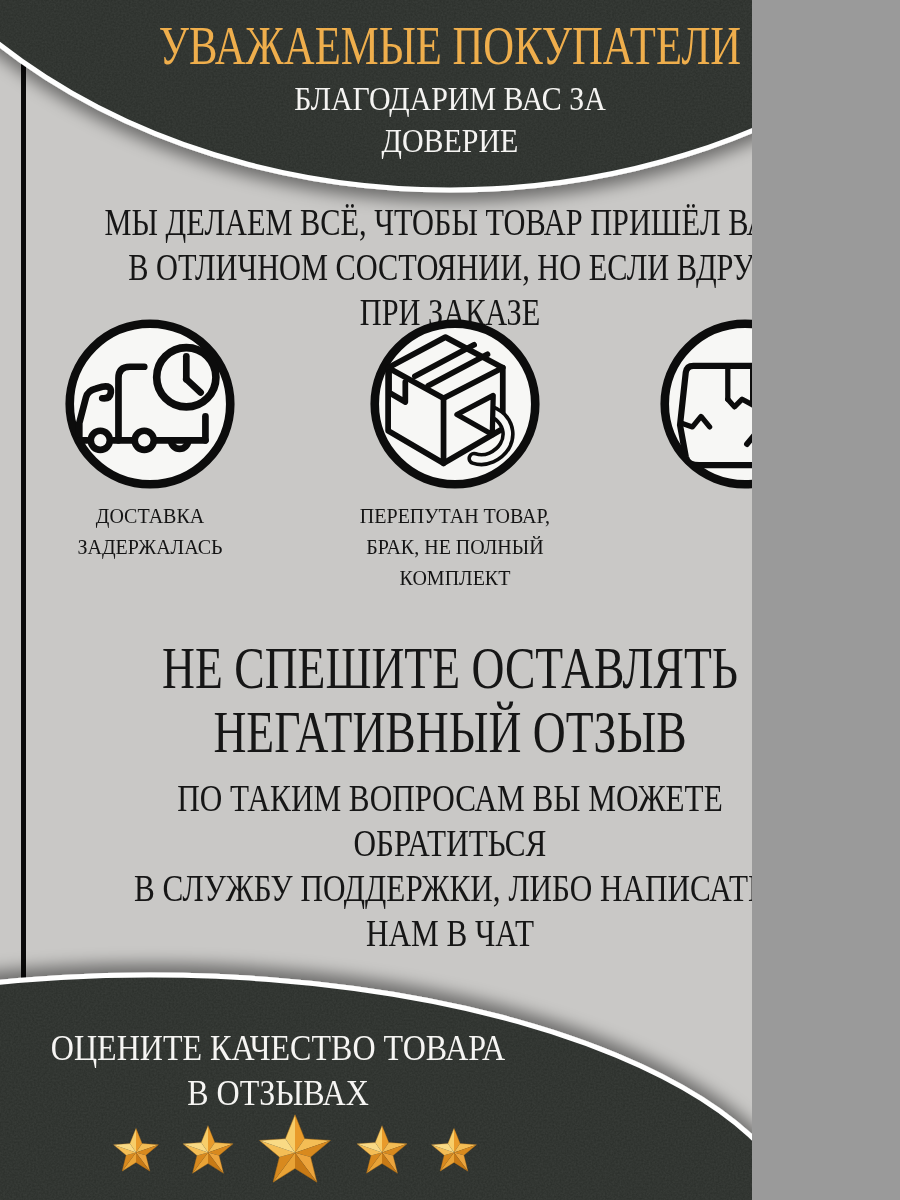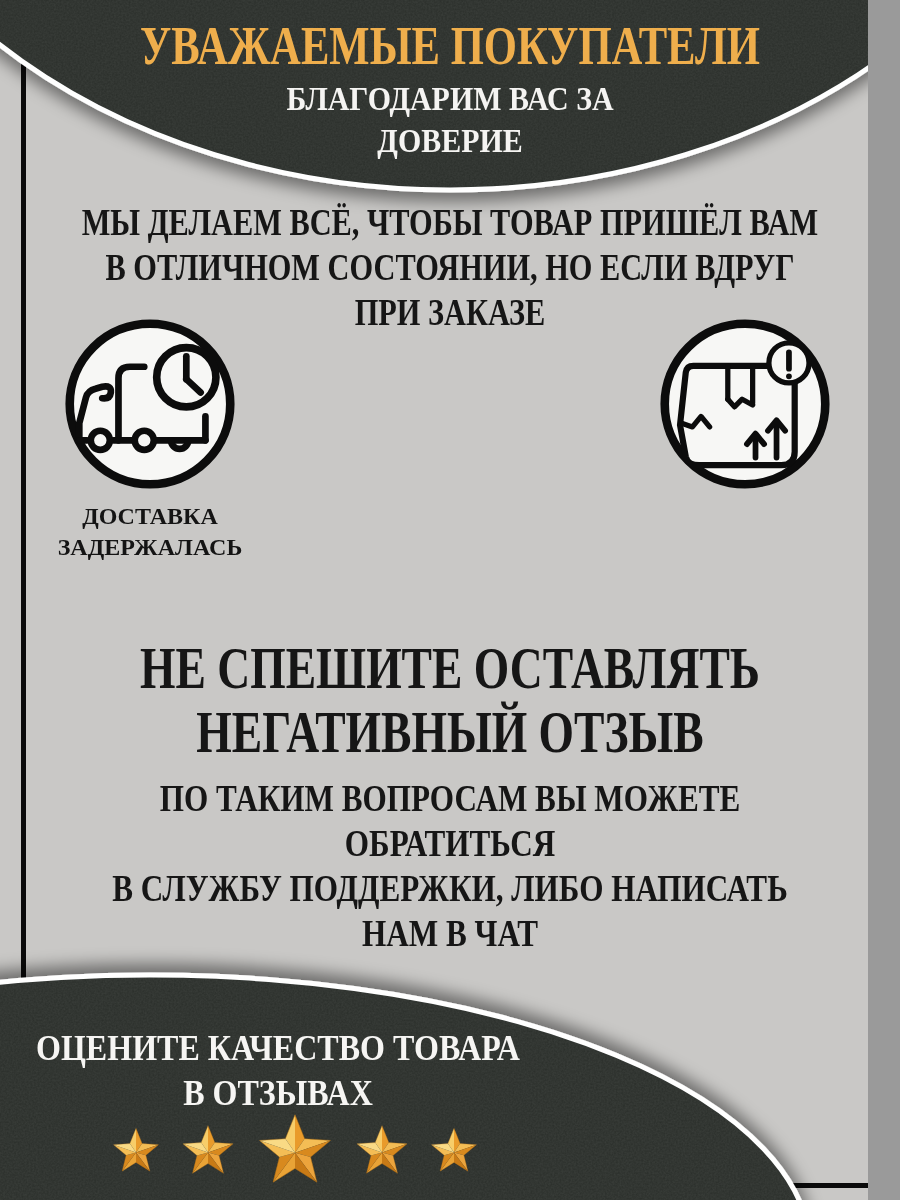--- a/index.html
+++ b/index.html
@@ -1,40 +1,40 @@
 <!DOCTYPE html>
 <html><head>
 <meta charset="utf-8">
 <style>
   html,body{margin:0;padding:0;background:#9a9a9a;}
   .page{
-    position:relative; width:868px; height:1200px; overflow:hidden;
+    position:relative; width:752px; height:1200px; overflow:hidden;
     background:#c9c8c6;
     font-family:"Liberation Serif","DejaVu Serif",serif;
-    font-weight:bold;
+    font-weight:normal;
   }
   .frame{
     position:absolute; left:21px; top:6px; width:874px; height:1182px;
     box-sizing:border-box; border:5px solid #0a0a0a;
   }
   .bg-curves{position:absolute; left:0; top:0; z-index:2;}
   .txt{
     position:absolute; z-index:5; text-align:center; color:#161616;
     white-space:pre-line; transform-origin:50% 0;
   }
   .header-title{ left:0; top:16px; width:900px; font-size:54px; line-height:60px;
     color:#efae4c; transform:scaleX(.79); }
   .header-sub{ left:0; top:78px; width:900px; font-size:34px; line-height:42px;
     color:#f5f4f2; transform:scaleX(.88); }
   .intro{ left:0; top:200px; width:900px; font-size:37px; line-height:45px;
     transform:scaleX(.82); }
   .issues{ position:absolute; left:0; top:318px; width:900px; height:260px; z-index:5;}
   .issue{ position:absolute; top:0; text-align:center;}
   .issue .ic{ display:block; margin:0 auto; width:172px; height:172px;}
-  .issue-label{ margin-top:11px; font-size:24px; line-height:31px; color:#141414;
+  .issue-label{ margin-top:11px; font-size:20px; line-height:31px; color:#141414;
     white-space:pre-line; text-align:center;}
   .issue-1{ left:14px;  width:272px;}
   .issue-2{ left:302px; width:306px;}
   .issue-3{ left:597px; width:296px;}
   .warn-title{ left:0; top:636px; width:900px; font-size:60px; line-height:64px;
     transform:scaleX(.76); }
   .warn-text{ left:0; top:776px; width:900px; font-size:38px; line-height:45px;
     transform:scaleX(.82); }
   .footer-title{ left:0; top:1026px; width:556px; font-size:36px; line-height:45px;
     color:#f6f5f3; transform:scaleX(.89); }
@@ -103,20 +103,39 @@
         <circle cx="128" cy="62" r="31" fill="#f7f7f5" stroke="#0c0c0c" stroke-width="8"></circle>
         <g fill="none" stroke="#0c0c0c" stroke-width="7" stroke-linecap="round">
           <path d="M128,64 V40"></path>
             <path d="M128,64 L143,78"></path>
         </g>
       </svg>
       <div class="issue-label">ДОСТАВКА
 ЗАДЕРЖАЛАСЬ</div>
     </div>
 
+    <div class="issue issue-2">
+      <svg class="ic" viewBox="0 0 180 180">
+        <circle cx="90" cy="90" r="84" fill="#f7f7f5" stroke="#0c0c0c" stroke-width="9"></circle>
+        <g fill="none" stroke="#0c0c0c" stroke-width="6" stroke-linecap="round" stroke-linejoin="round">
+          <path d="M80,20 L140,52 L78,84 L20,52 Z"></path>
+          <path d="M20,52 L20,118 L78,152 L78,84"></path>
+          <path d="M78,152 L140,116 L140,52"></path>
+          <path d="M48,61 L110,28"></path>
+          <path d="M62,71 L124,38"></path>
+          <path d="M21,57 L21,78 L38,88 L38,67"></path>
+        </g>
+        <path d="M122,96 C150,102 154,134 128,146 Q119,150 110,147" fill="none" stroke="#0c0c0c" stroke-width="14" stroke-linecap="round"></path>
+        <path d="M122,96 C150,102 154,134 128,146 Q119,150 110,147" fill="none" stroke="#f7f7f5" stroke-width="6.5" stroke-linecap="round"></path>
+        <polygon points="92,101 130,81 129,122" fill="#f7f7f5" stroke="#0c0c0c" stroke-width="5.5" stroke-linejoin="round"></polygon>
+      </svg>
+      <div class="issue-label">ПЕРЕПУТАН ТОВАР,
+БРАК, НЕ ПОЛНЫЙ
+КОМПЛЕКТ</div>
+    </div>
 
     <div class="issue issue-3">
       <svg class="ic" viewBox="0 0 180 180">
         <circle cx="90" cy="90" r="84" fill="#f7f7f5" stroke="#0c0c0c" stroke-width="9"></circle>
         <path d="M36,50 H128 Q142,50 142,64 V140 Q142,154 128,154 H42 Q30,154 28,145 L22,112 L28,57 Q29,50 36,50 Z" fill="#f7f7f5" stroke="#0c0c0c" stroke-width="6.5" stroke-linejoin="round"></path>
         <g fill="none" stroke="#0c0c0c" stroke-width="5.5" stroke-linecap="round" stroke-linejoin="round">
           <path d="M72,50 V85"></path>
           <path d="M98,50 V89"></path>
           <path d="M72,85 L79,93 L87,85 L98,91"></path>
           <path d="M23,110 L35,114 L44,103 L53,114"></path>

